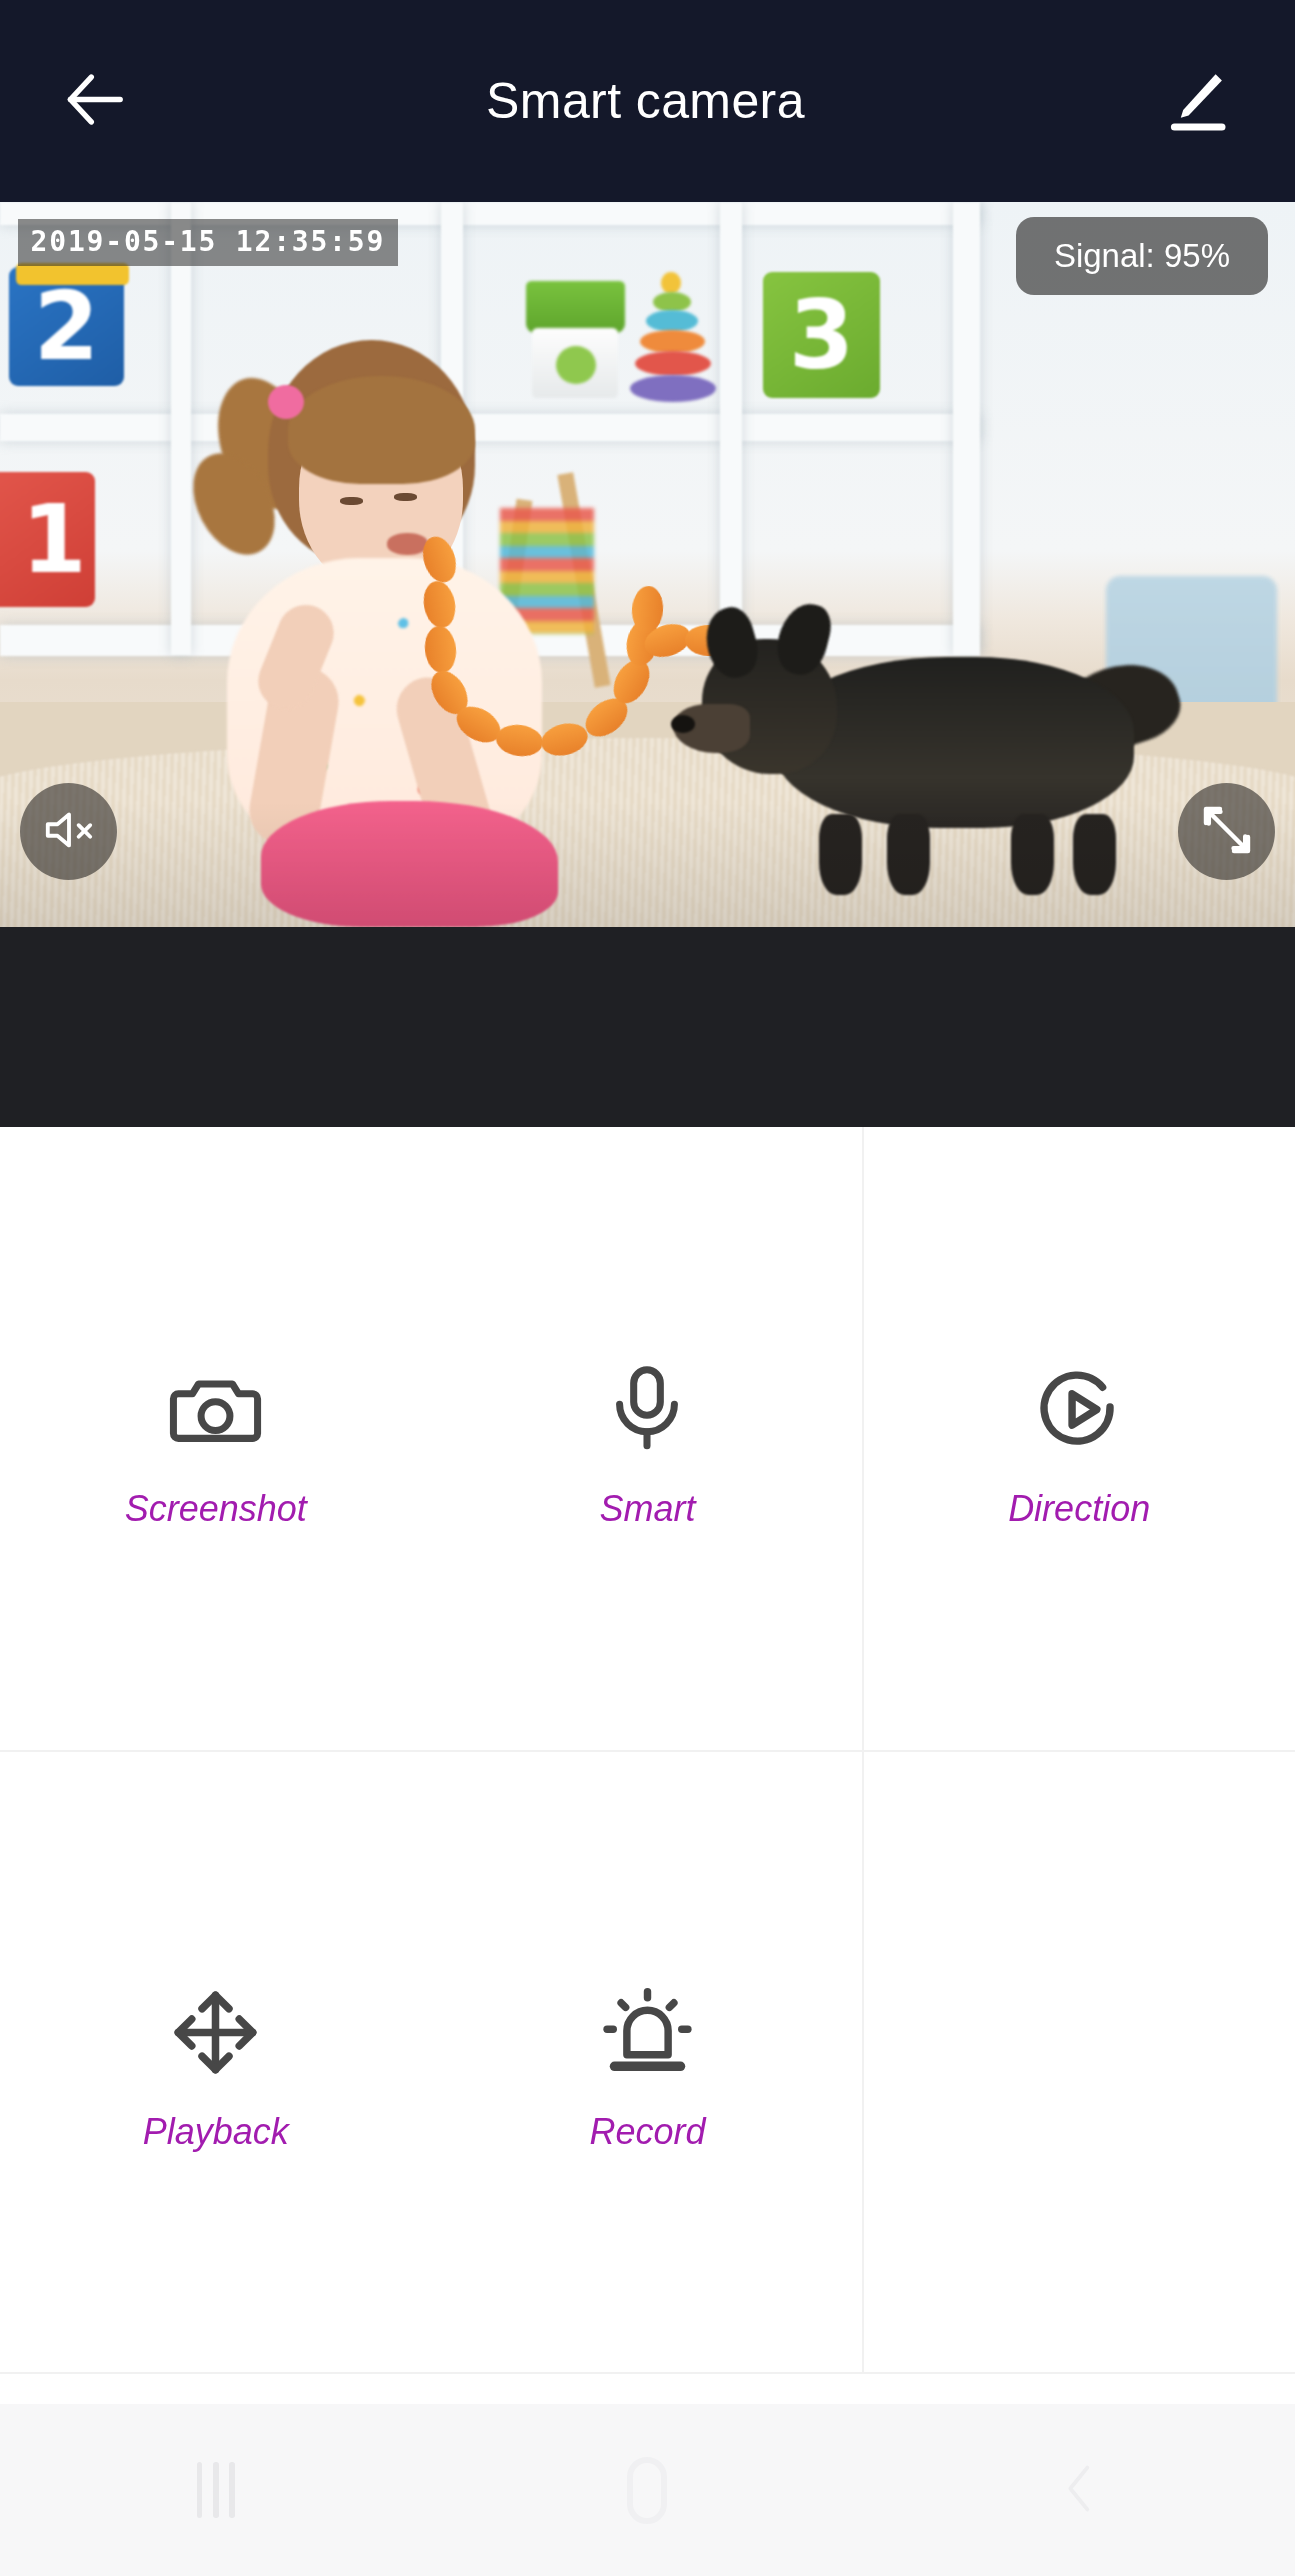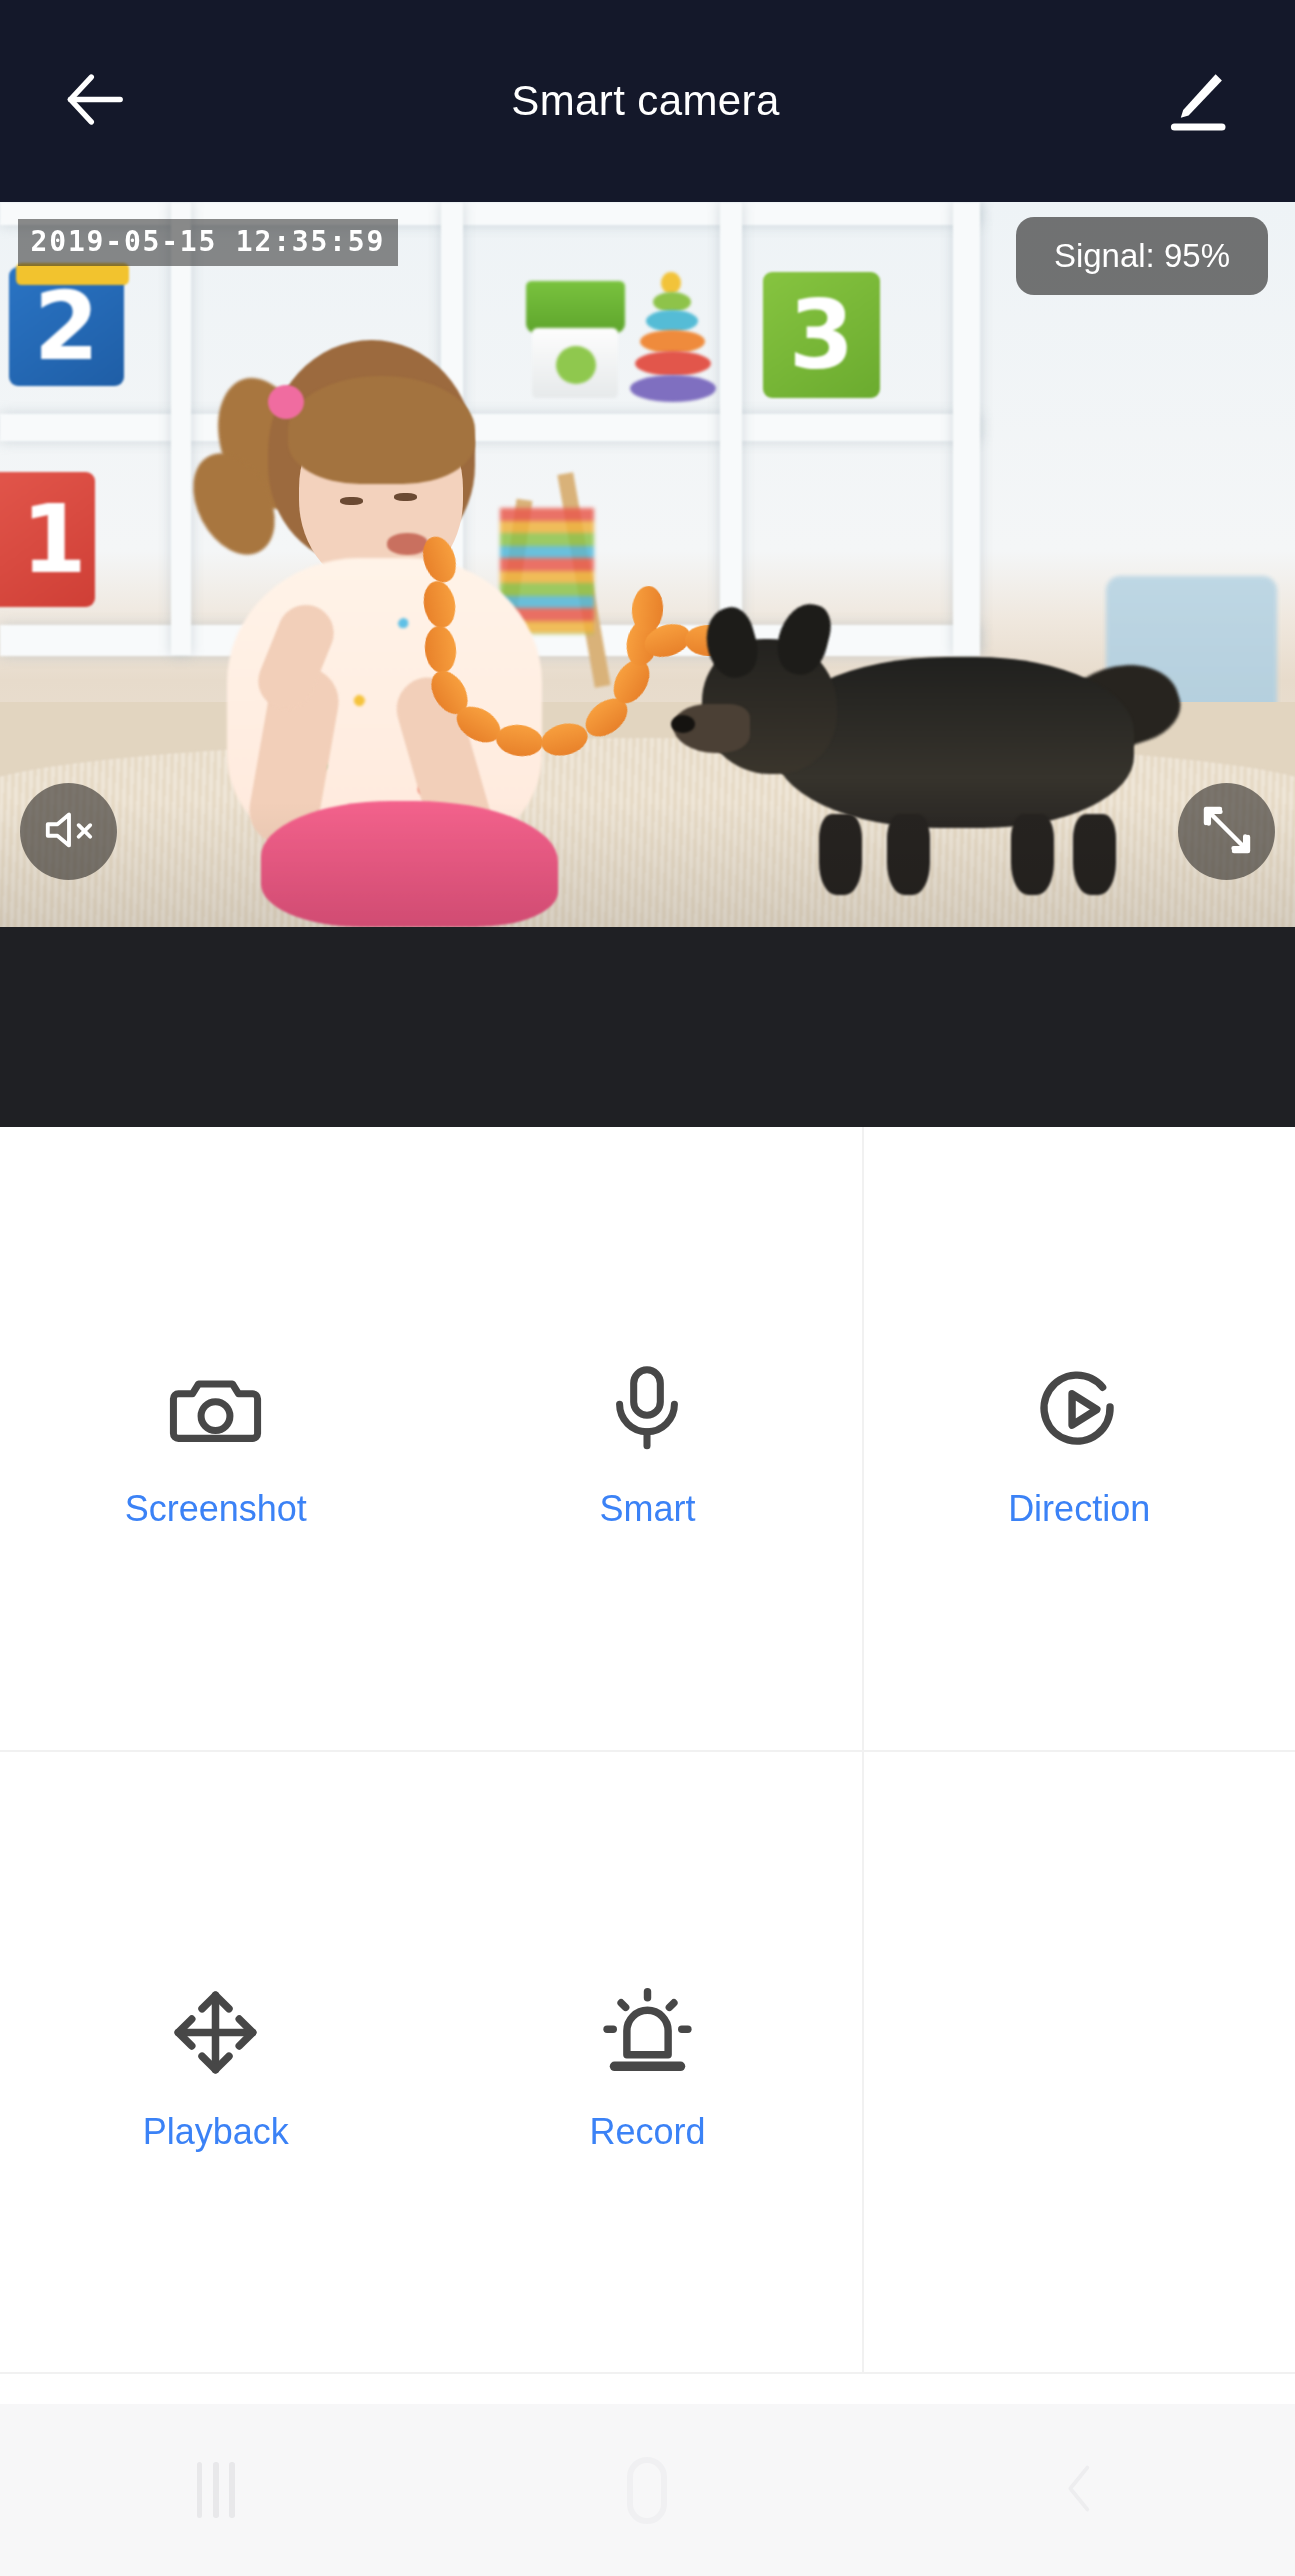--- a/index.html
+++ b/index.html
@@ -19,21 +19,21 @@
   }
   .hdr-btn {
     width: 135px; height: 135px;
     display: flex; align-items: center; justify-content: center;
     flex: 0 0 auto;
   }
   .hdr-btn.left { margin-left: 27px; }
   .hdr-btn.right { margin-right: 31px; }
   .hdr-title {
     flex: 1 1 auto; text-align: center;
-    color: #ffffff; font-size: 42px; font-weight: 400; letter-spacing: 0.4px;
+    color: #ffffff; font-size: 50px; font-weight: 400; letter-spacing: 0.4px;
     white-space: nowrap;
   }
 
   
   .video {
     position: absolute; left: 0; top: 202px; width: 1295px; height: 725px;
     overflow: hidden; background: #cfd6db;
   }
   .scene { position: absolute; inset: 0; }
 
@@ -231,21 +231,21 @@
     display: flex; flex-direction: column;
     align-items: center; justify-content: center;
     background: #ffffff;
   }
   .cell .icon-wrap {
     width: 117px; height: 117px;
     display: flex; align-items: center; justify-content: center;
     margin-bottom: 23.4px;
   }
   .cell .cell-label {
-    color: #3b82f6; font-size: 36px; line-height: 1;
+    color: #a21caf; font-size: 36px; line-height: 1; font-style: italic;
   }
   
   .grid:before, .grid:after { content: ""; position: absolute; background: #f1f1f1; }
   .grid:before { left: 430px; top: 0; width: 1.8px; height: 1247px; }
   .grid:after  { left: 862px; top: 0; width: 1.8px; height: 1247px; }
   .hdiv {
     position: absolute; left: 0; top: 623px; width: 1295px; height: 1.8px;
     background: #f1f1f1; z-index: 2;
   }
   .grid-bottom-line {

